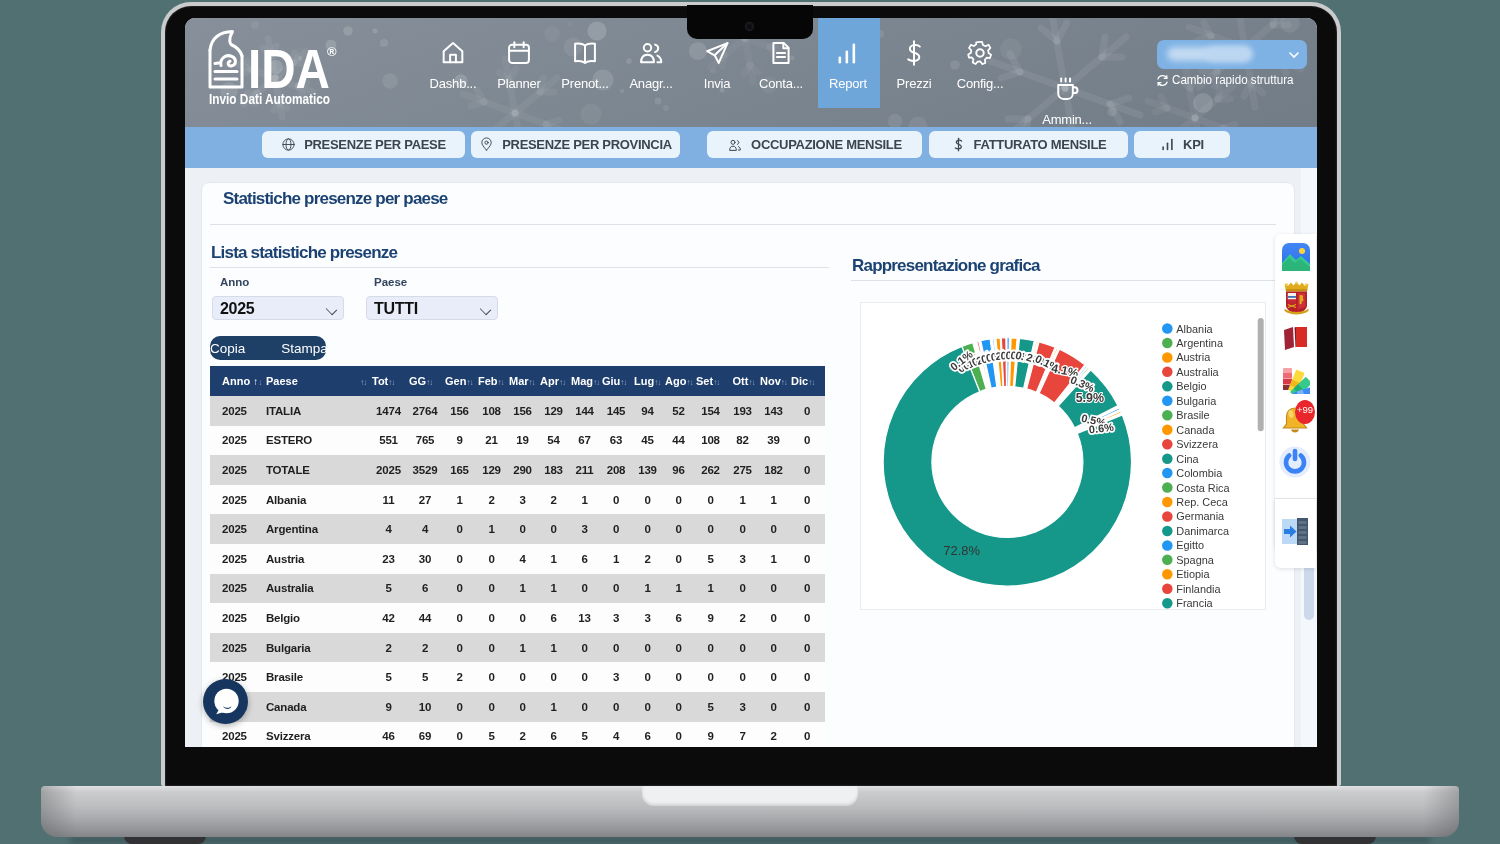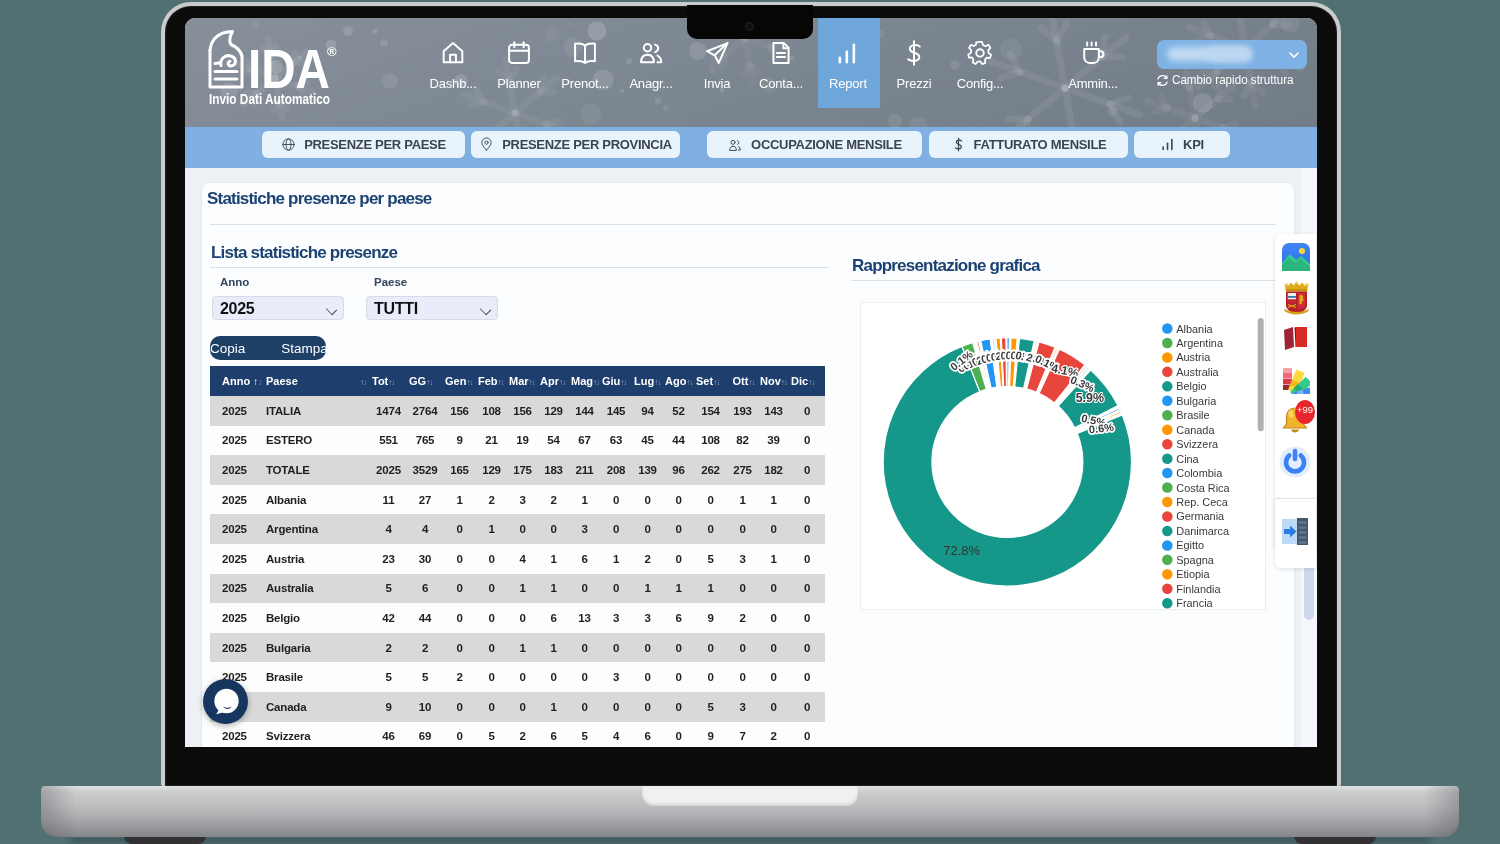--- a/index.html
+++ b/index.html
@@ -322,21 +322,21 @@
         </svg>
         <span class="lbl">Prezzi</span>
       </div>
       <div class="nav-item" style="left:762px;">
         <svg width="28" height="28" viewBox="0 0 24 24" stroke="#fff" fill="none" stroke-width="1.7" stroke-linecap="round" stroke-linejoin="round">
           <circle cx="12" cy="12" r="3.2"></circle>
           <path d="M12 2.5 L13.8 2.5 L14.5 5.2 L16.8 6.2 L19.3 4.9 L20.9 7.6 L19 9.7 L19.3 12 L21.5 13.5 L20.5 16.3 L17.8 16 L16.2 17.8 L16.6 20.6 L13.9 21.5 L12.3 19.2 L10 19.3 L8.3 21.5 L5.7 20.2 L6.4 17.5 L4.8 15.7 L2.5 16 L1.9 13.2 L4.3 11.8 L4.4 9.5 L2.6 7.7 L4.1 5.1 L6.8 6 L8.7 4.6 L8.7 2.9 Z" stroke-width="1.5"></path>
         </svg>
         <span class="lbl">Config...</span>
       </div>
-      <div class="nav-item" style="left:875px;">
+      <div class="nav-item" style="left:849px;margin-top:36px;">
         <svg width="28" height="28" viewBox="0 0 24 24" stroke="#fff" fill="none" stroke-width="1.7" stroke-linecap="round" stroke-linejoin="round">
           <path d="M4.5 8.5 L17 8.5 L17 16 C17 18.5 15 20.5 12.5 20.5 L9 20.5 C6.5 20.5 4.5 18.5 4.5 16 Z"></path>
           <path d="M17 10.5 L18.5 10.5 C20 10.5 21 11.5 21 13 C21 14.5 20 15.5 18.5 15.5 L17 15.5"></path>
           <line x1="7" y1="3" x2="7" y2="5.5"></line>
           <line x1="10.8" y1="3" x2="10.8" y2="5.5"></line>
           <line x1="14.6" y1="3" x2="14.6" y2="5.5"></line>
         </svg>
         <span class="lbl">Ammin...</span>
       </div>
       <div class="abs" style="left:972px;top:22px;width:150px;height:29px;background:#7eb2e4;border-radius:7px;overflow:hidden;">
@@ -396,21 +396,21 @@
         </svg>
         <span>KPI</span>
       </div>
     </div>
 
     <div class="abs content"></div>
     <div class="abs appsb">
       <div class="thumb"></div>
     </div>
     <div class="abs panel"></div>
-    <h1 class="ttl" style="left:22px; top:171px;">Statistiche presenze per paese</h1>
+    <h1 class="ttl" style="left:38px; top:171px;">Statistiche presenze per paese</h1>
     <div class="divider" style="left:25px; top:206px; width:1066px;"></div>
     <h1 class="ttl" style="left:26px; top:225px;">Lista statistiche presenze</h1>
     <div class="divider" style="left:25px; top:249px; width:619px;"></div>
     <h1 class="ttl" style="left:667px; top:238px;">Rappresentazione grafica</h1>
     <div class="divider" style="left:666px; top:262px; width:425px;"></div>
     <div class="flabel" style="left:35px; top:258px;">Anno</div>
     <div class="flabel" style="left:189px; top:258px;">Paese</div>
     <div class="sel" style="left:27px; top:278px; width:132px;">2025<span class="chev"></span></div>
     <div class="sel" style="left:181px; top:278px; width:132px;">TUTTI<span class="chev"></span></div>
     <div class="btn2">
@@ -493,21 +493,21 @@
           <td>39</td>
           <td>0</td>
         </tr>
         <tr class="g">
           <td class="l">2025</td>
           <td class="p">TOTALE</td>
           <td>2025</td>
           <td>3529</td>
           <td>165</td>
           <td>129</td>
-          <td>175</td>
+          <td>290</td>
           <td>183</td>
           <td>211</td>
           <td>208</td>
           <td>139</td>
           <td>96</td>
           <td>262</td>
           <td>275</td>
           <td>182</td>
           <td>0</td>
         </tr>

